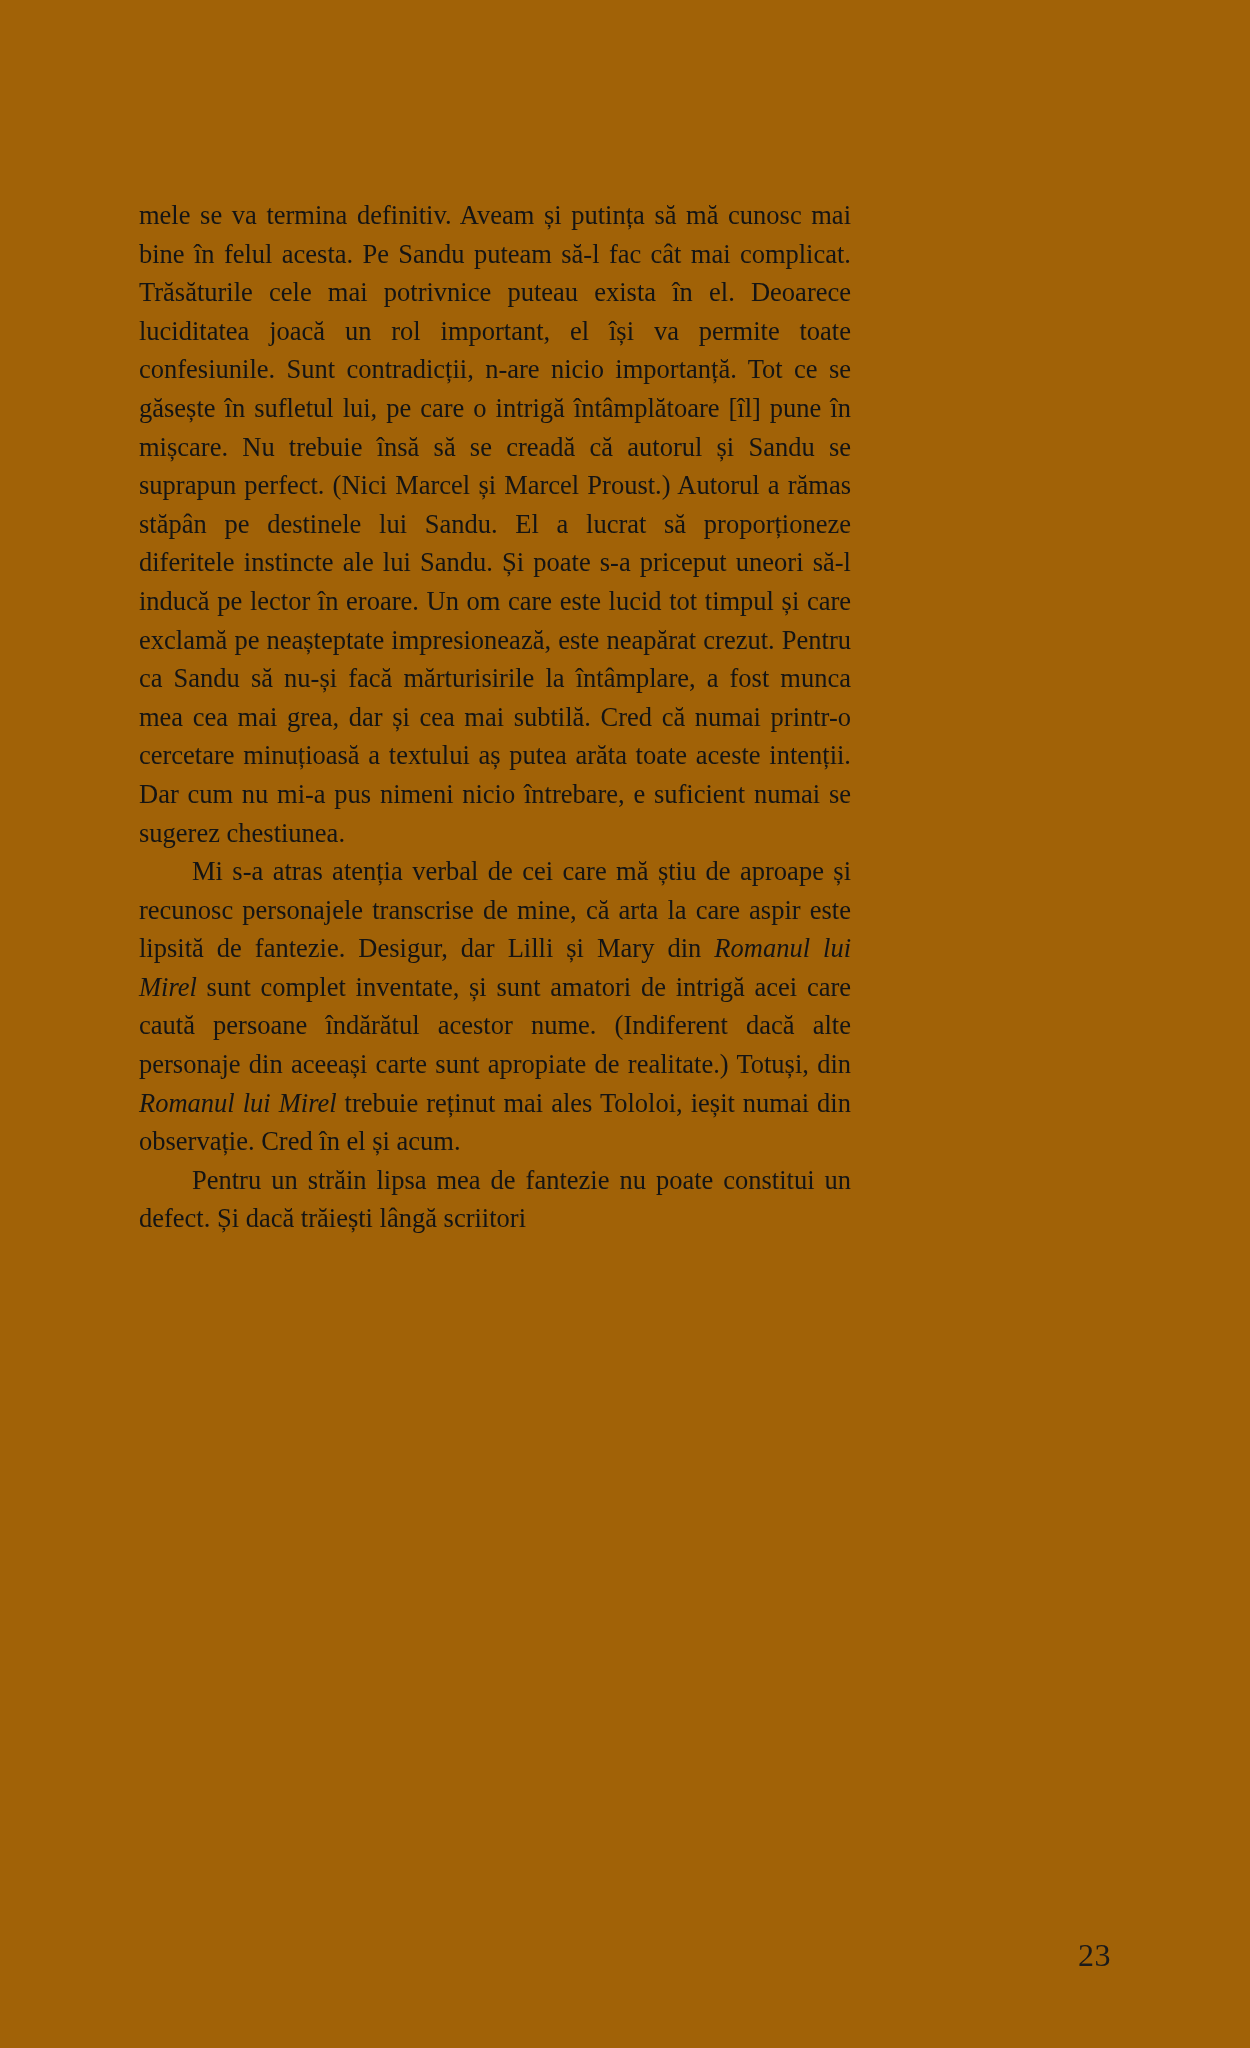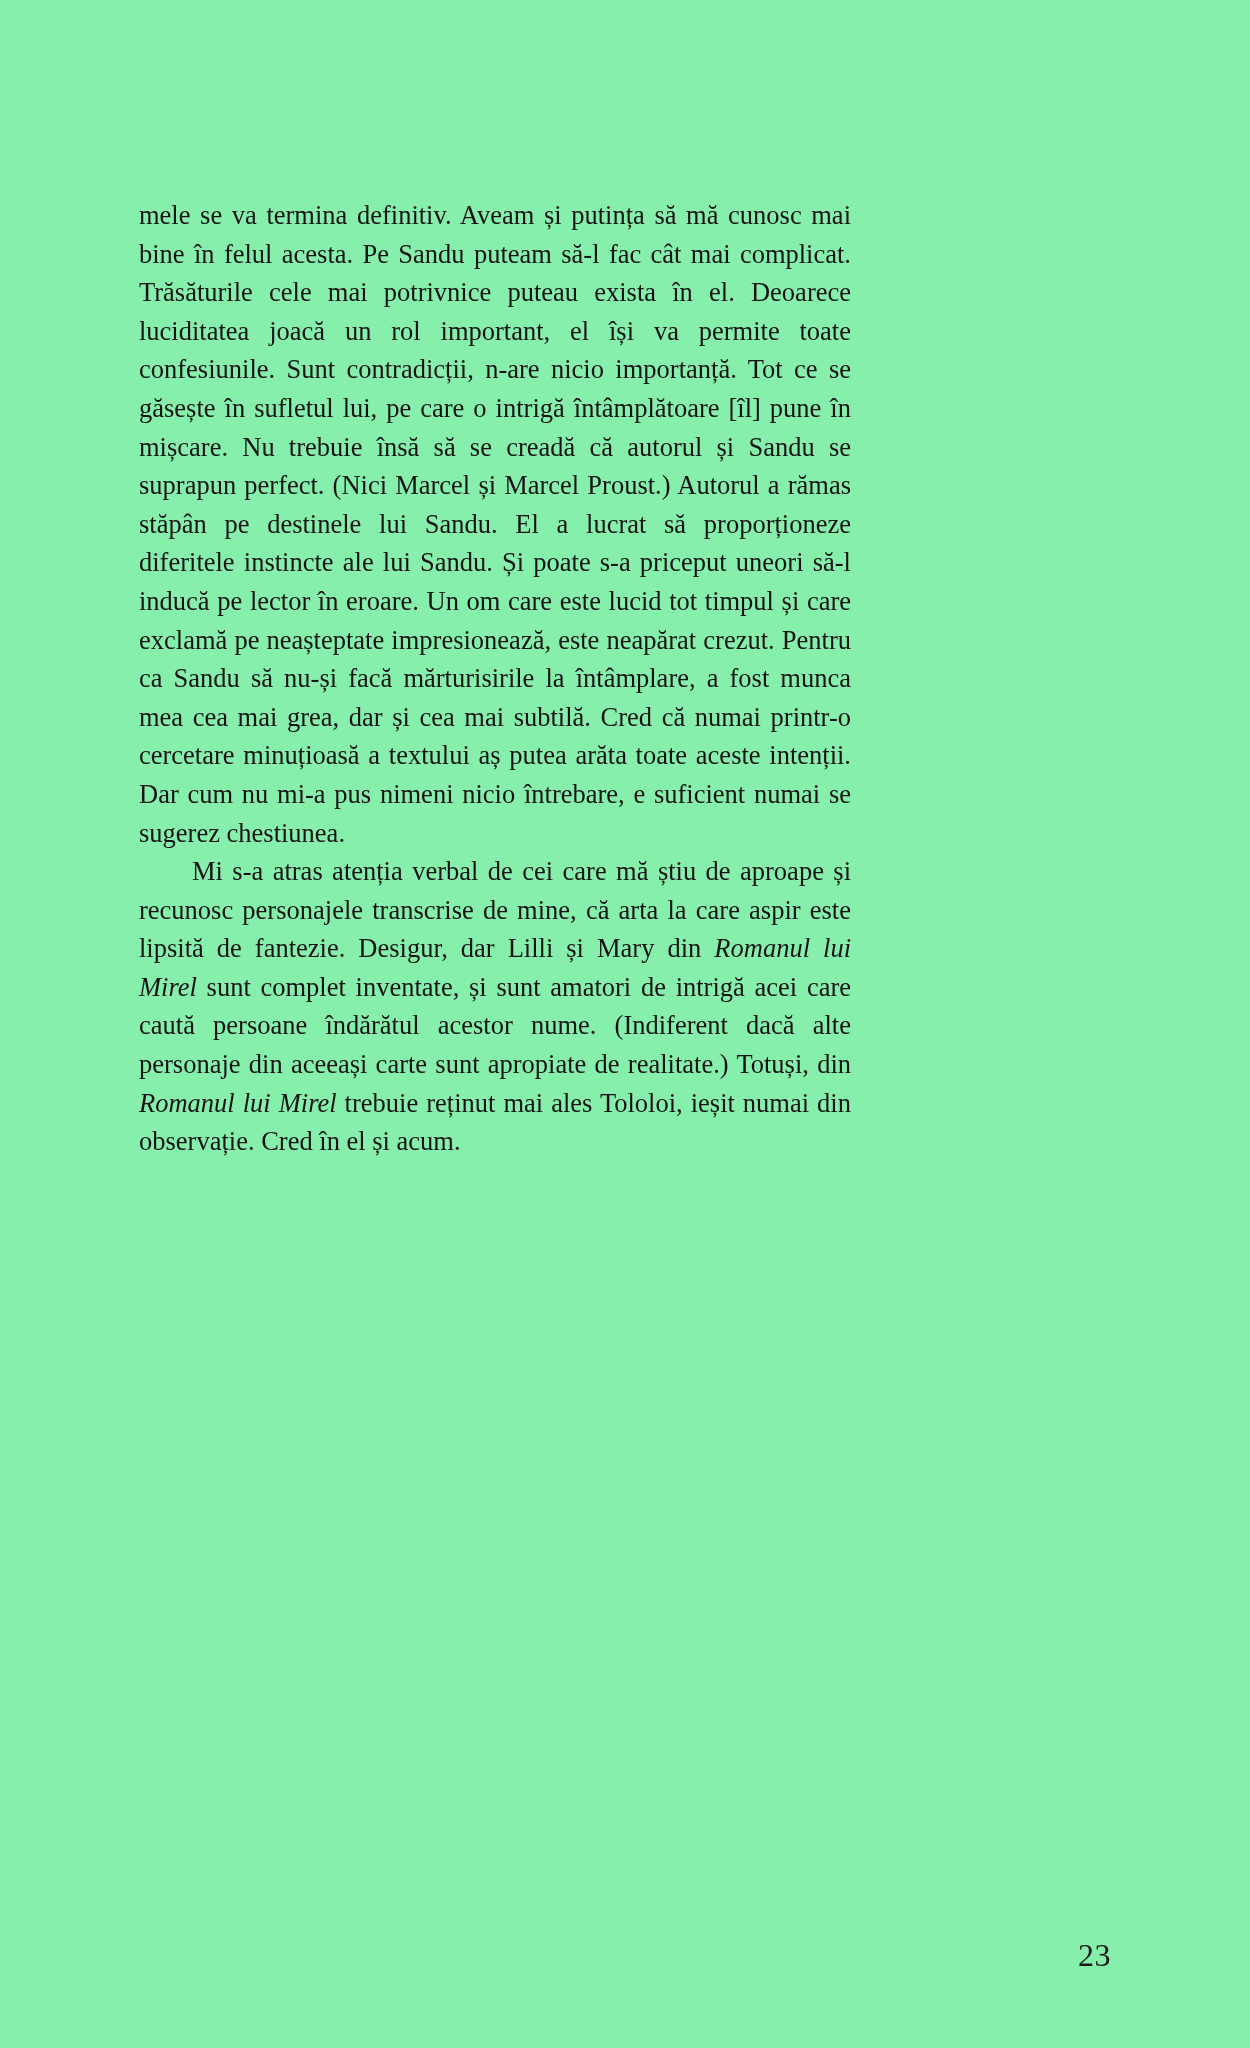--- a/index.html
+++ b/index.html
@@ -6,21 +6,21 @@
   html, body {
     margin: 0;
     padding: 0;
     background: #ffffff;
   }
   .page {
     position: relative;
     width: 1250px;
     height: 2048px;
     margin: 0 auto;
-    background: #86efac;
+    background: #a16207;
     overflow: hidden;
     box-sizing: border-box;
   }
   .text-block {
     position: absolute;
     left: 139px;
     top: 196px;
     width: 712px;
     font-family: "Liberation Serif", "DejaVu Serif", serif;
     font-size: 26.5px;
@@ -58,18 +58,19 @@
 <div class="page">
 
   <div class="text-block">
 
     <p class="para first">mele se va termina definitiv. Aveam și putința să mă cunosc mai bine în felul acesta. Pe Sandu puteam să-l fac cât mai complicat. Trăsăturile cele mai potrivnice puteau exista în el. Deoarece luciditatea joacă un rol important, el își va permite toate confesiunile. Sunt contradicții, n-are nicio importanță. Tot ce se găsește în sufletul lui, pe care o intrigă întâmplătoare [îl] pune în mișcare. Nu trebuie însă să se creadă că autorul și Sandu se suprapun perfect. (Nici Marcel și Marcel Proust.) Autorul a rămas stăpân pe destinele lui Sandu. El a lucrat să proporționeze diferitele instincte ale lui Sandu. Și poate s-a priceput uneori să-l inducă pe lector în eroare. Un om care este lucid tot timpul și care exclamă pe neașteptate impresionează, este neapărat crezut. Pentru ca Sandu să nu-și facă mărturisirile la întâmplare, a fost munca mea cea mai grea, dar și cea mai subtilă. Cred că numai printr-o cercetare minuțioasă a textului aș putea arăta toate aceste intenții. Dar cum nu mi-a pus nimeni nicio întrebare, e suficient numai se sugerez chestiunea.</p>
 
     <p class="para">
       <span>Mi s-a atras atenția verbal de cei care mă știu de aproape și recunosc personajele transcrise de mine, că arta la care aspir este lipsită de fantezie. Desigur, dar Lilli și Mary din </span><span class="it">Romanul lui Mirel</span><span> sunt complet inventate, și sunt amatori de intrigă acei care caută persoane îndărătul acestor nume. (Indiferent dacă alte personaje din aceeași carte sunt apropiate de realitate.) Totuși, din </span><span class="it">Romanul lui Mirel</span><span> trebuie reținut mai ales Tololoi, ieșit numai din observație. Cred în el și acum.</span>
     </p>
 
+    <p class="para">Pentru un străin lipsa mea de fantezie nu poate constitui un defect. Și dacă trăiești lângă scriitori</p>
 
   </div>
 
   <div class="folio">23</div>
 
 </div>
 
 </body></html>

